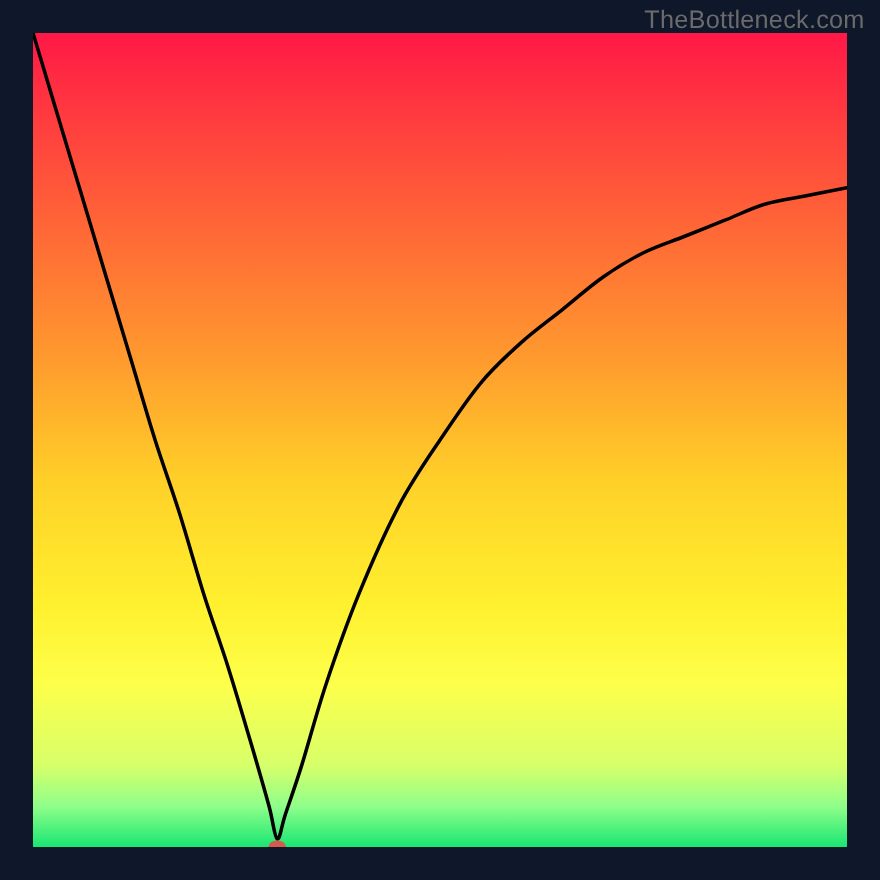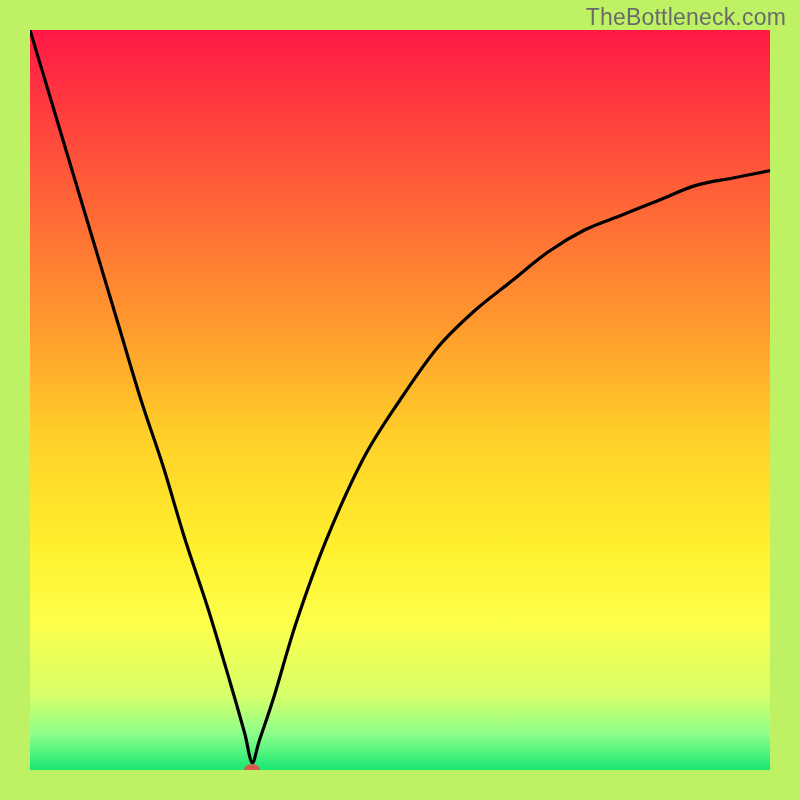--- a/index.html
+++ b/index.html
@@ -8,21 +8,21 @@
     width: 800px;
     height: 800px;
     background: #000;
     font-family: Arial, Helvetica, sans-serif;
     overflow: hidden;
   }
   .frame {
     position: relative;
     width: 800px;
     height: 800px;
-    background: #bef264;
+    background: #0f172a;
   }
   .watermark {
     position: absolute;
     top: 4px;
     right: 14px;
     color: #6b6b6b;
     font-size: 23px;
     font-weight: 400;
     letter-spacing: 0.2px;
     z-index: 10;

